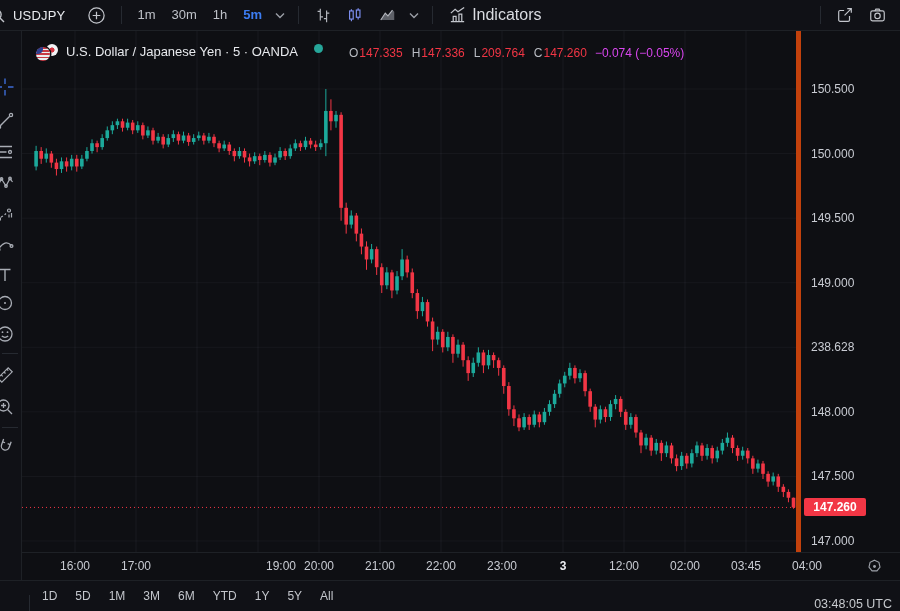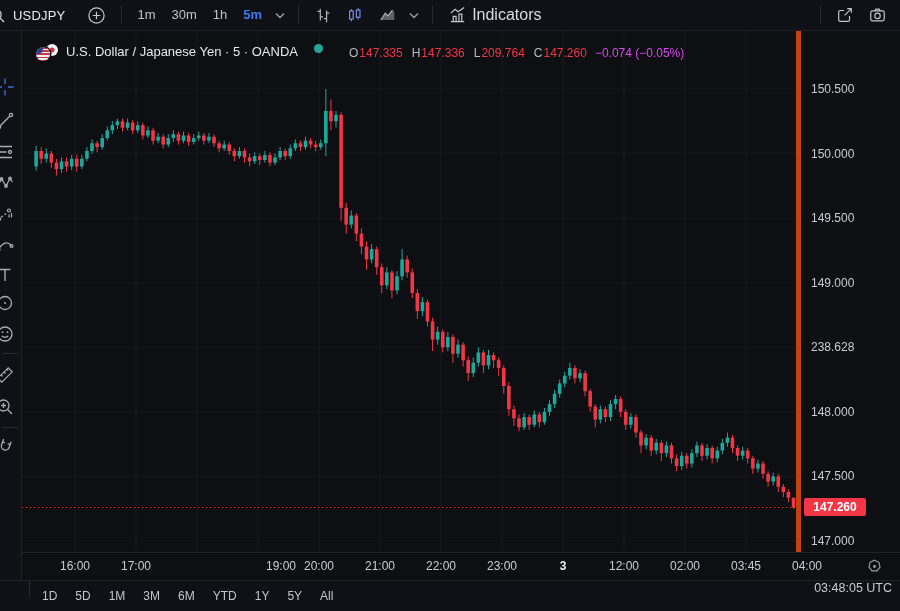--- a/index.html
+++ b/index.html
@@ -50,21 +50,21 @@
   .price-tag{position:absolute;left:3px;right:3px;height:18px;background:#f23645;border-radius:2px;
              color:#fff;font-size:12px;font-weight:700;display:flex;align-items:center;justify-content:center;}
   
   .time-axis{position:absolute;left:22px;right:0;top:552px;height:29px;background:#0e0f13;
              border-top:1px solid #1e2126;cursor:ew-resize;z-index:2;}
   .tl{position:absolute;top:6px;transform:translateX(-50%);font-size:12px;color:#c9ccd3;}
   .tl.bold{font-weight:700;color:#eceef2;}
   .axis-gear{position:absolute;right:17px;top:5px;cursor:pointer;}
   
   .bottombar{position:absolute;left:0;right:0;bottom:0;height:30px;background:#101116;
-             border-top:1px solid #1e2126;display:flex;align-items:flex-start;z-index:5;}
+             border-top:1px solid #1e2126;display:flex;align-items:flex-end;z-index:5;}
   .bb-div{width:1px;height:16px;background:#262a31;margin:0 0 0 29px;}
   .range{font-size:12px;color:#c3c6cc;padding:0 9px;line-height:30px;cursor:pointer;}
   .clock{font-size:12.5px;color:#c7cace;margin-right:8px;cursor:pointer;}
 </style>
 </head>
 <body>
 
 <div class="app">
 
   <div class="topbar">

